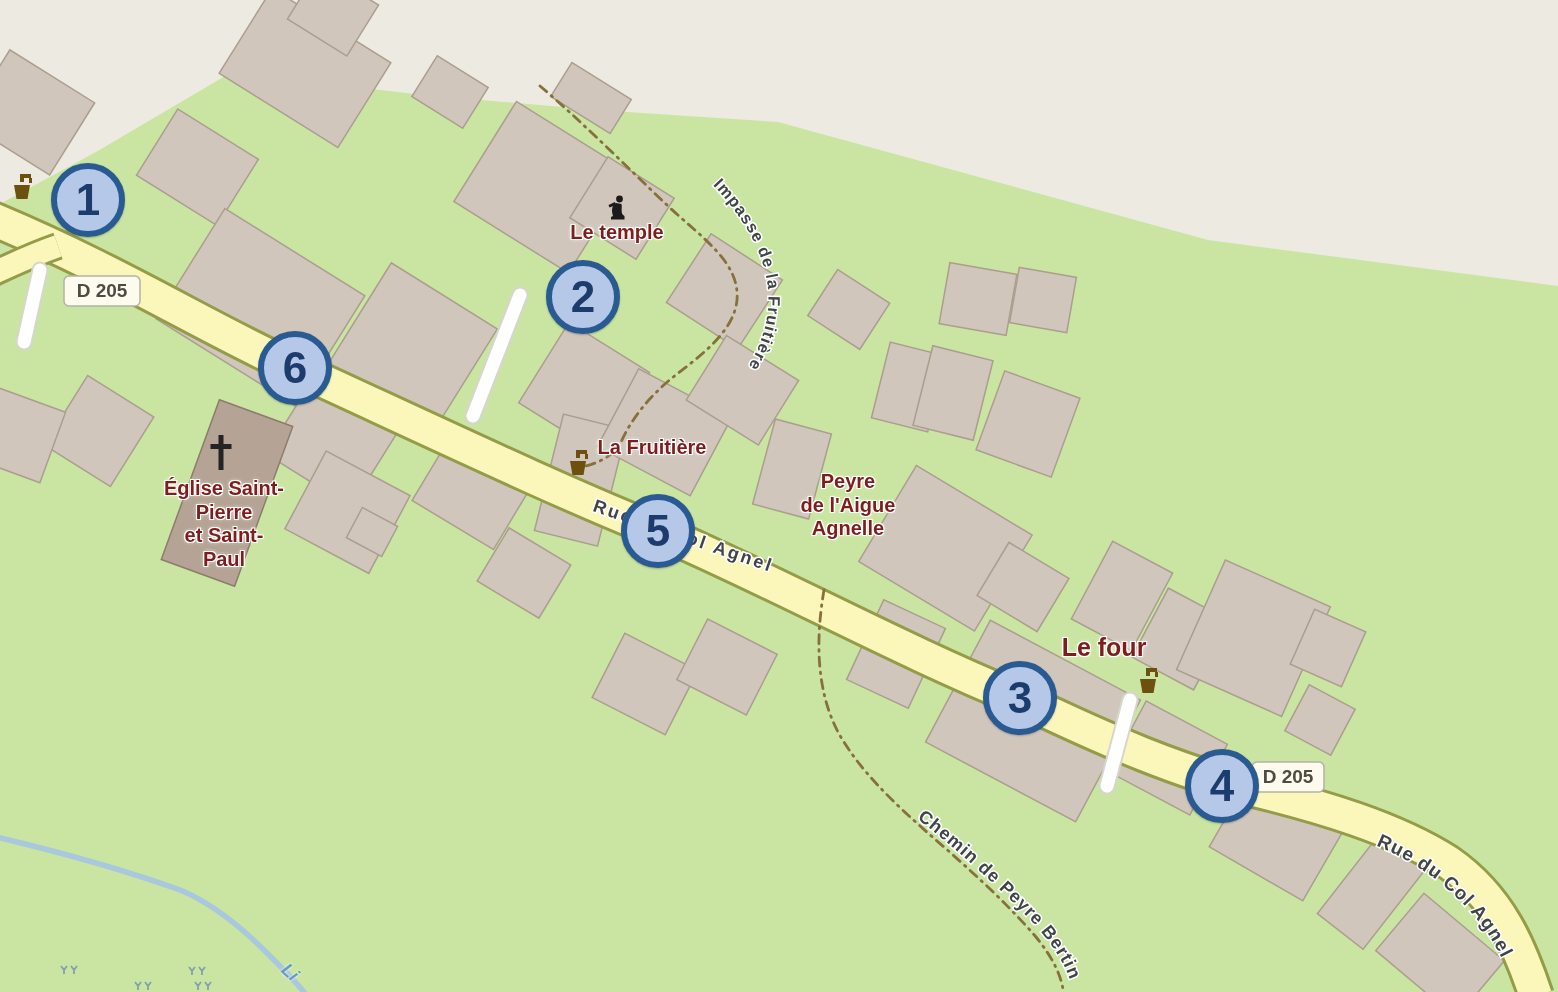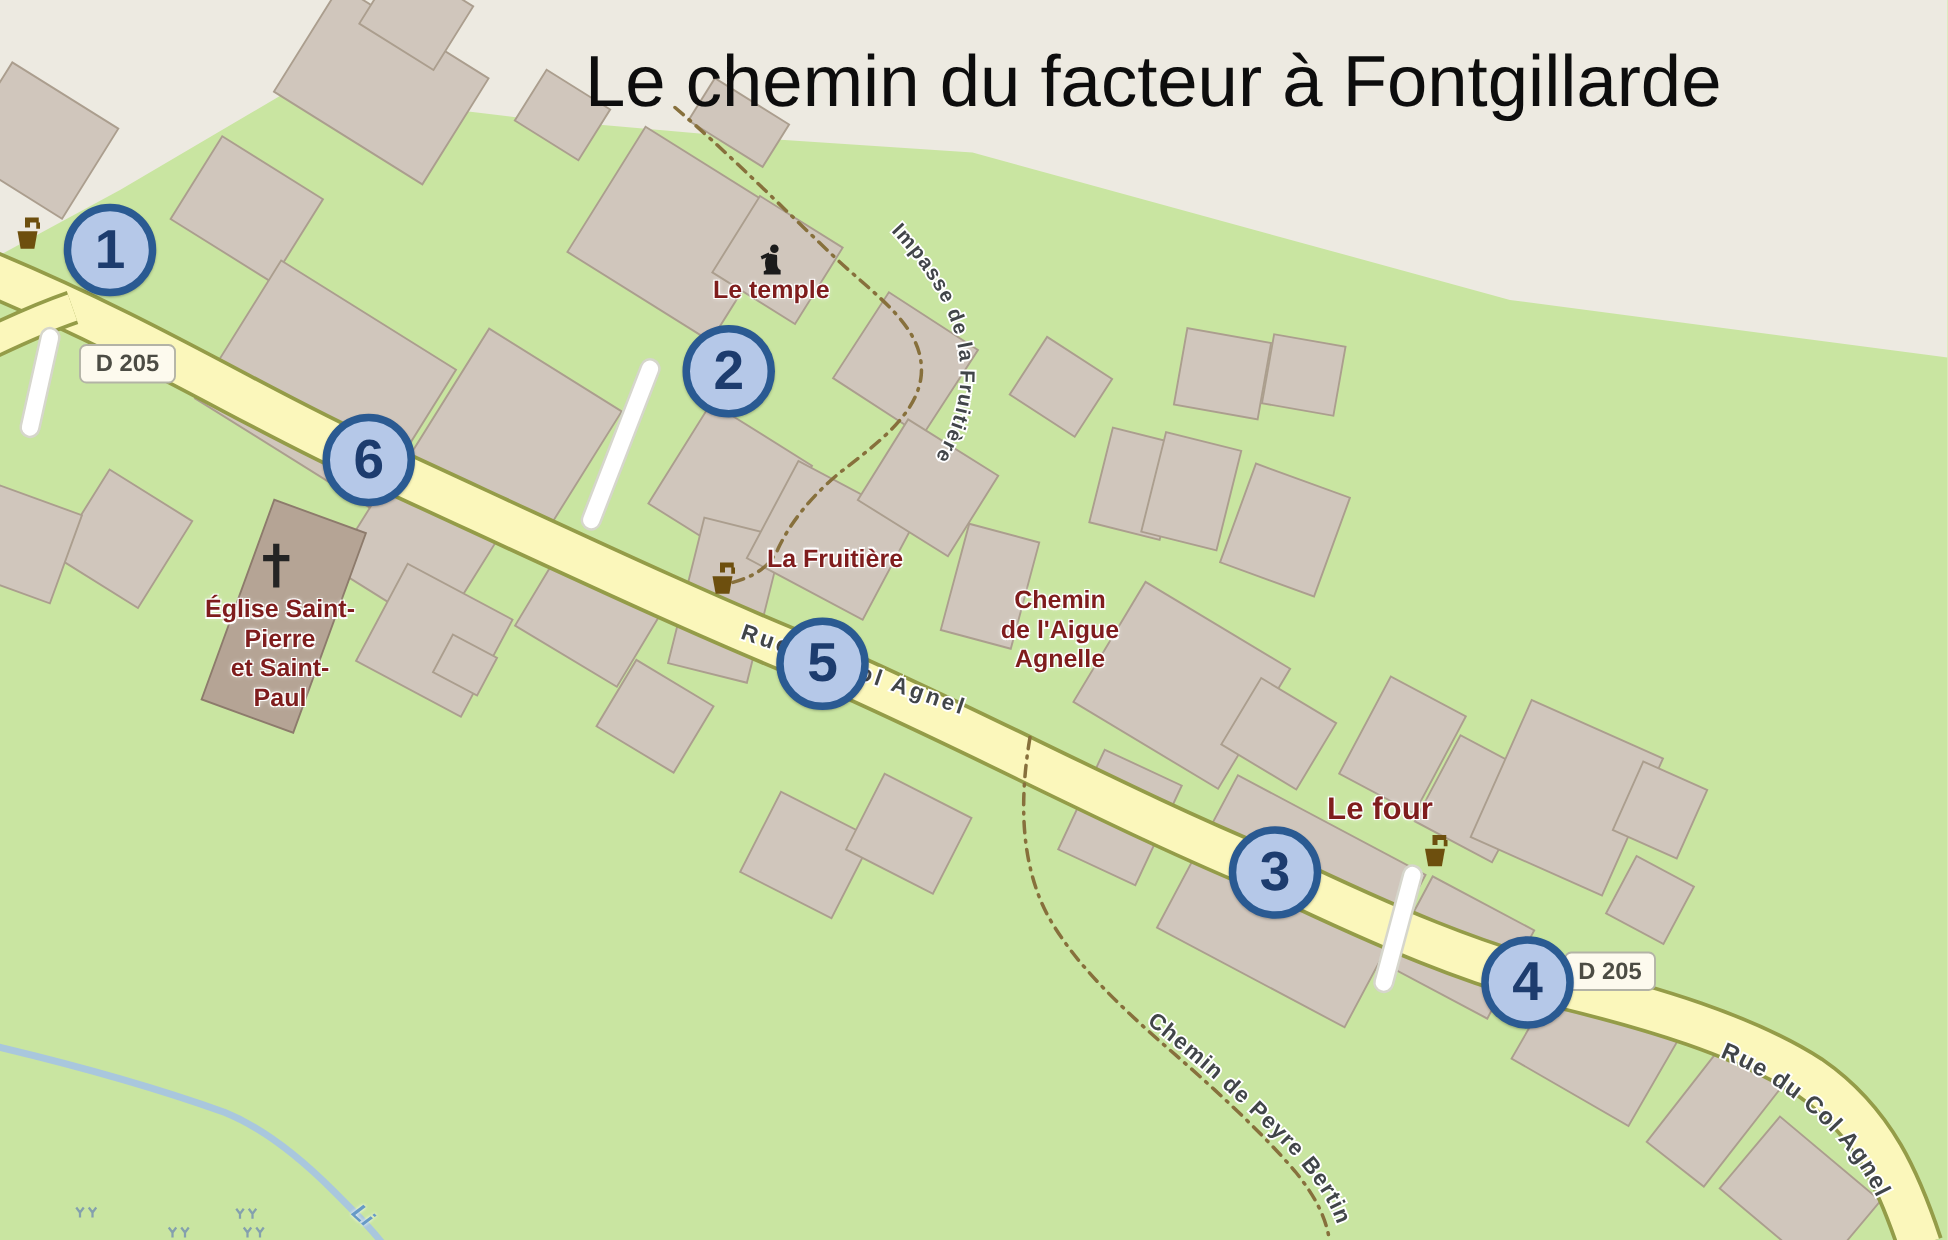--- a/index.html
+++ b/index.html
@@ -174,29 +174,28 @@
 
     <path d="M 218.5,435 h5 v9 h8 v5 h-8 v21 h-5 v-21 h-8 v-5 h8 z" fill="#242424"></path>
 
     <g transform="translate(618,208)" fill="#1b1b1b">
       <circle cx="1.5" cy="-9" r="3.4"></circle>
       <path d="M -2,-5 C -6,-3 -7,2 -5,8 L -7,9 L -7,11.5 L 6.5,11.5 L 6.5,8 C 2,6 4.5,0 3.5,-4 Z"></path>
       <path d="M -3,-6 L -9.5,-3 L -8.5,-0.5 L -2,-3 Z"></path>
     </g>
   </svg>
 
-  <div class="page-title">Le chemin du facteur à Fontgillarde</div>
 
   <div class="map-label" style="left:617px; top:233px;">Le temple</div>
-  <div class="map-label" style="left:668px; top:448px;">La Fruitière</div>
+  <div class="map-label" style="left:652px; top:448px;">La Fruitière</div>
   <div class="map-label" style="left:224px; top:524px;">Église Saint-
 Pierre
 et Saint-
 Paul</div>
-  <div class="map-label" style="left:848px; top:505px;">Chemin
+  <div class="map-label" style="left:848px; top:505px;">Peyre
 de l'Aigue
 Agnelle</div>
   <div class="map-label" style="left:1104px; top:648px; font-size:25px;">Le four</div>
   <div class="stream-frag">Li</div>
 
   <div class="marker" style="left:88px;  top:200px;">
     <span>1</span>
   </div>
   <div class="marker" style="left:583px; top:297px;">
     <span>2</span>

